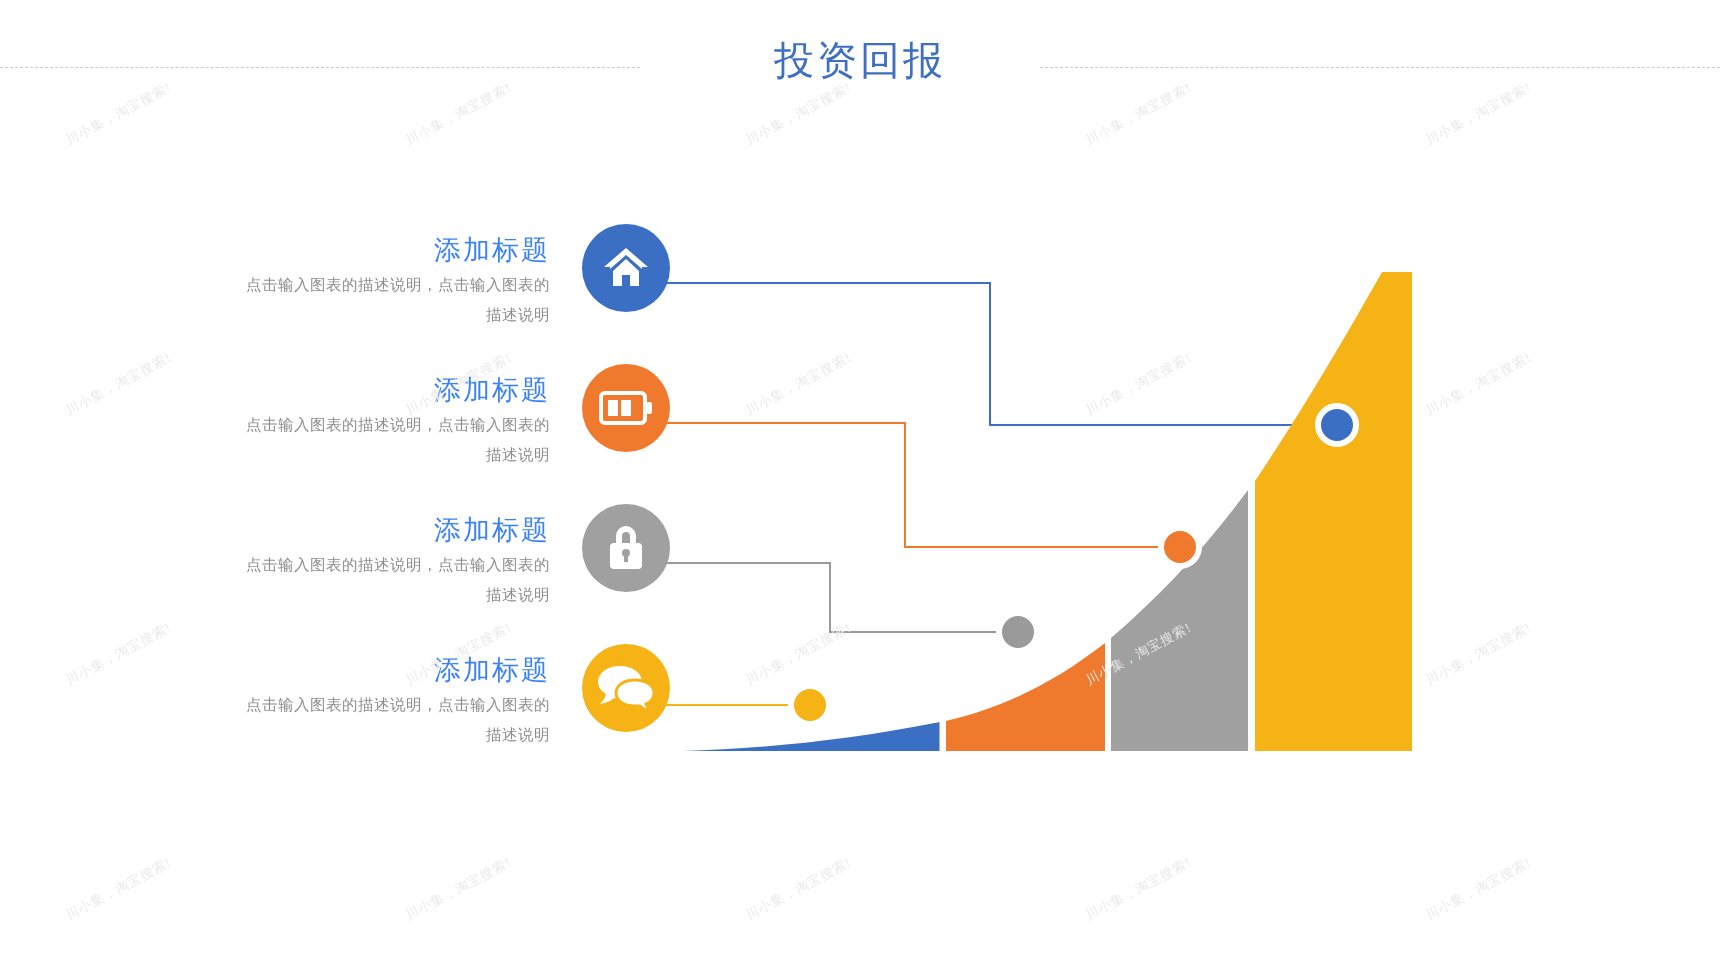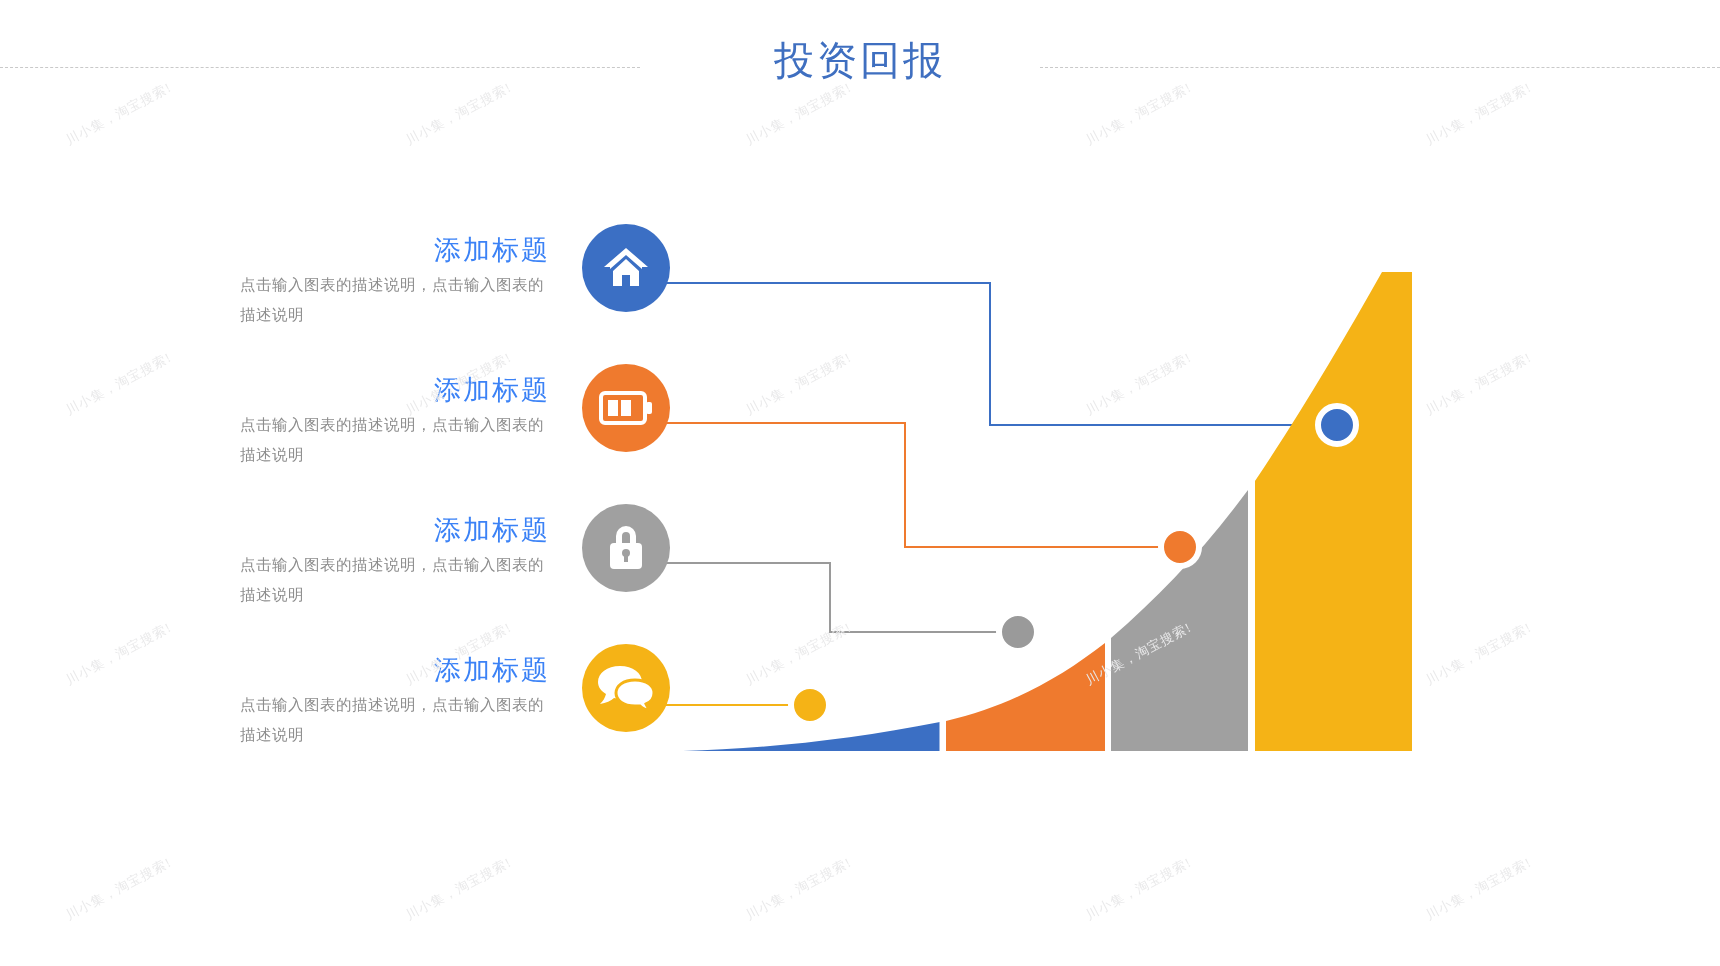--- a/index.html
+++ b/index.html
@@ -31,21 +31,21 @@
   
   .item{position:absolute;left:230px;width:440px;height:100px;}
   .item .label{
     position:absolute;right:120px;top:0;
     font-size:27px;color:#3b82f6;letter-spacing:2px;
     white-space:nowrap;text-align:right;font-weight:400;
   }
   .item .desc{
     position:absolute;right:120px;top:38px;width:310px;
     font-size:15.5px;color:#8d8d8d;line-height:30px;
-    text-align:left;letter-spacing:0.5px;
+    text-align:right;letter-spacing:0.5px;
   }
   .item .iconwrap{
     position:absolute;right:0;top:-8px;
     width:88px;height:88px;border-radius:50%;
     display:flex;align-items:center;justify-content:center;
   }
   .item .iconwrap svg{display:block;}
 
   
   .chart{position:absolute;left:0;top:0;width:1720px;height:966px;pointer-events:none;}

